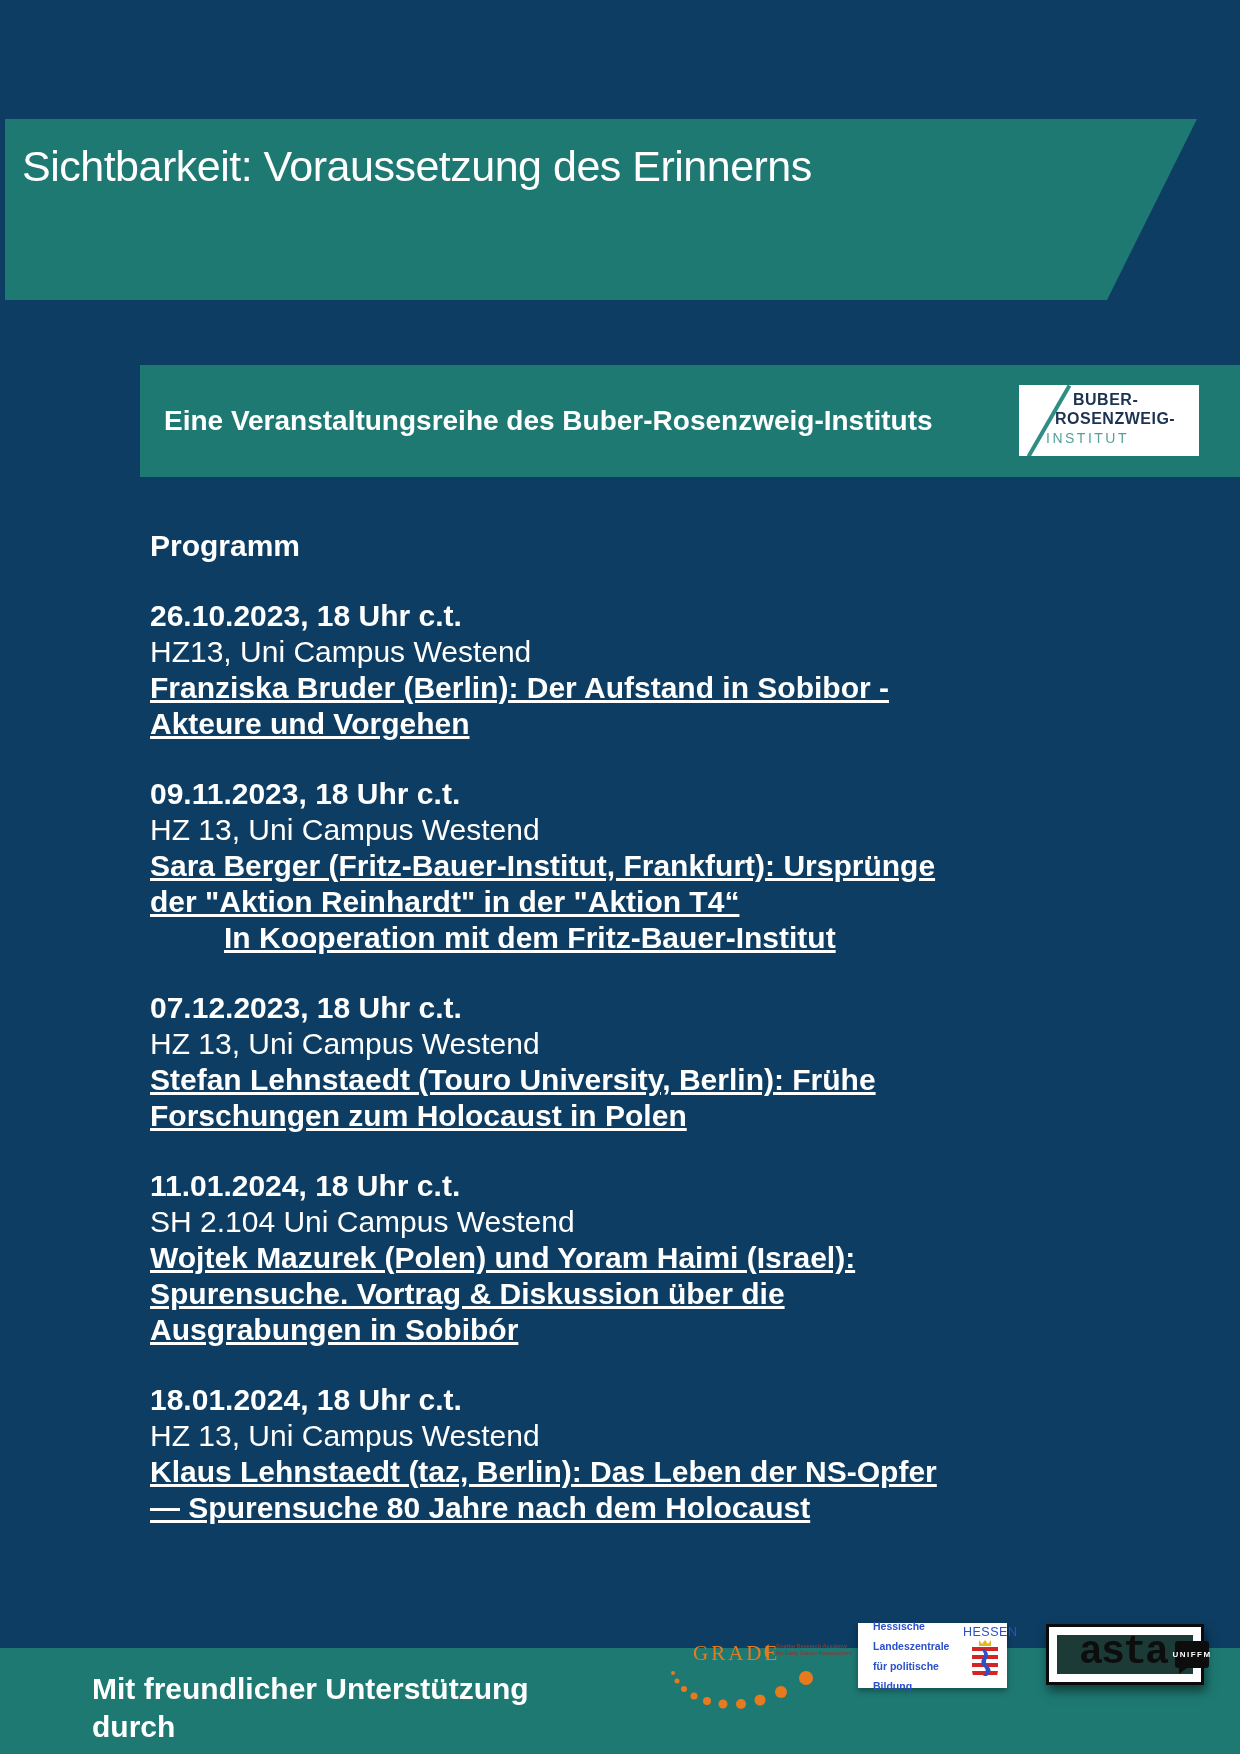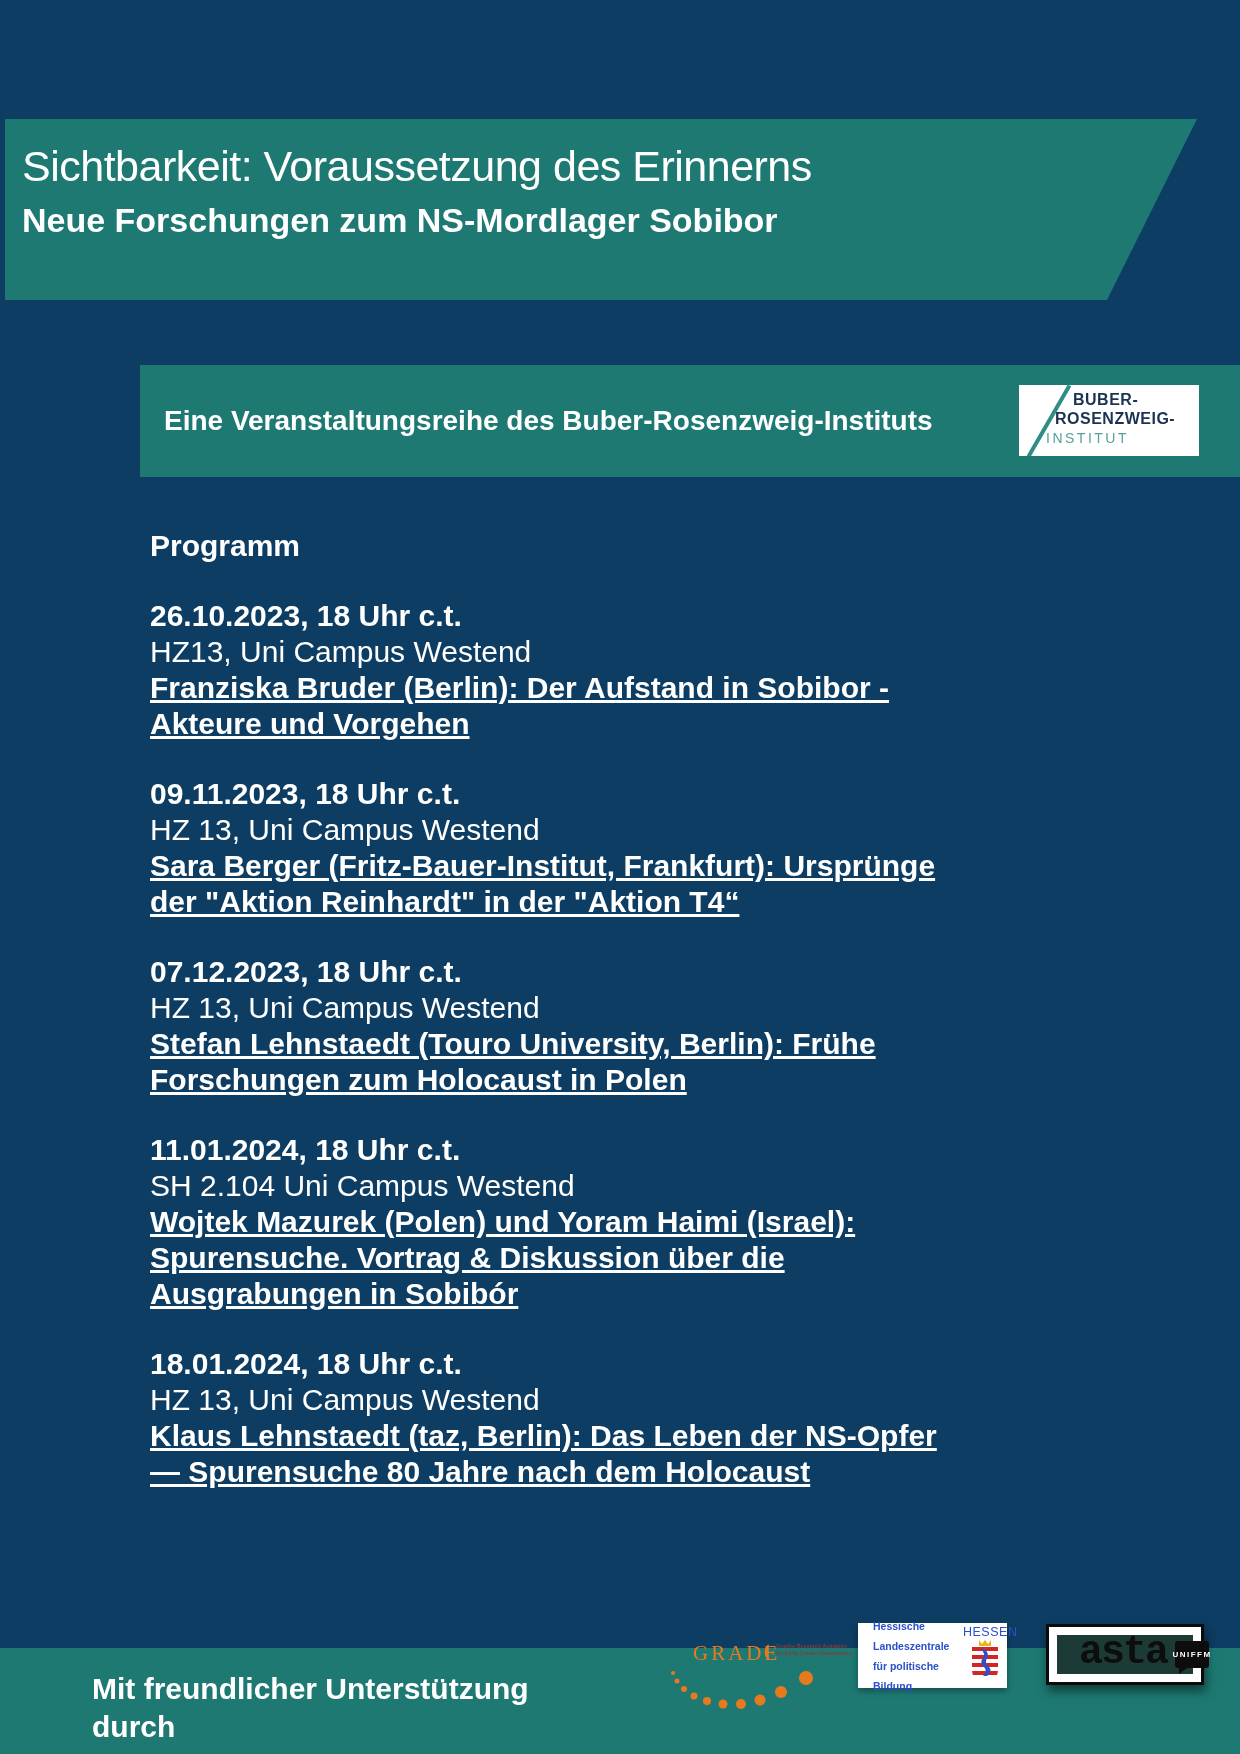--- a/index.html
+++ b/index.html
@@ -100,21 +100,20 @@
   .asta-bubble span{font-size:8px;line-height:9px;font-weight:bold;color:#fff;letter-spacing:1.5px;}
   
   .bottom-strip{position:absolute;left:100px;right:0;bottom:0;height:11px;background:#1e7973;}
 </style>
 </head>
 <body>
 
 <div class="banner">
   <div class="banner-inner">
     <div class="banner-title">Sichtbarkeit: Voraussetzung des Erinnerns</div>
-    <div class="banner-subtitle">Neue Forschungen zum NS-Mordlager Sobibor</div>
   </div>
 </div>
 
 <div class="institute-bar">
   <div class="institute-text">Eine Veranstaltungsreihe des Buber-Rosenzweig-Instituts</div>
 </div>
 <div class="logo-box">
   <div class="logo-slash"></div>
   <div class="logo-l1">BUBER-</div>
   <div class="logo-l2">ROSENZWEIG-</div>
@@ -132,20 +131,21 @@
           <div>Akteure und Vorgehen</div>
         </div>
   </div>
 
   <div class="event">
     <div class="event-date">09.11.2023, 18 Uhr c.t.</div>
     <div class="event-location">HZ 13, Uni Campus Westend</div>
     <div class="event-title">
           <div>Sara Berger (Fritz-Bauer-Institut, Frankfurt): Ursprünge</div>
           <div>der "Aktion Reinhardt" in der "Aktion T4“</div>
+          <div class="event-note">In Kooperation mit dem Fritz-Bauer-Institut</div>
         </div>
   </div>
 
   <div class="event">
     <div class="event-date">07.12.2023, 18 Uhr c.t.</div>
     <div class="event-location">HZ 13, Uni Campus Westend</div>
     <div class="event-title">
           <div>Stefan Lehnstaedt (Touro University, Berlin): Frühe</div>
           <div>Forschungen zum Holocaust in Polen</div>
         </div>

